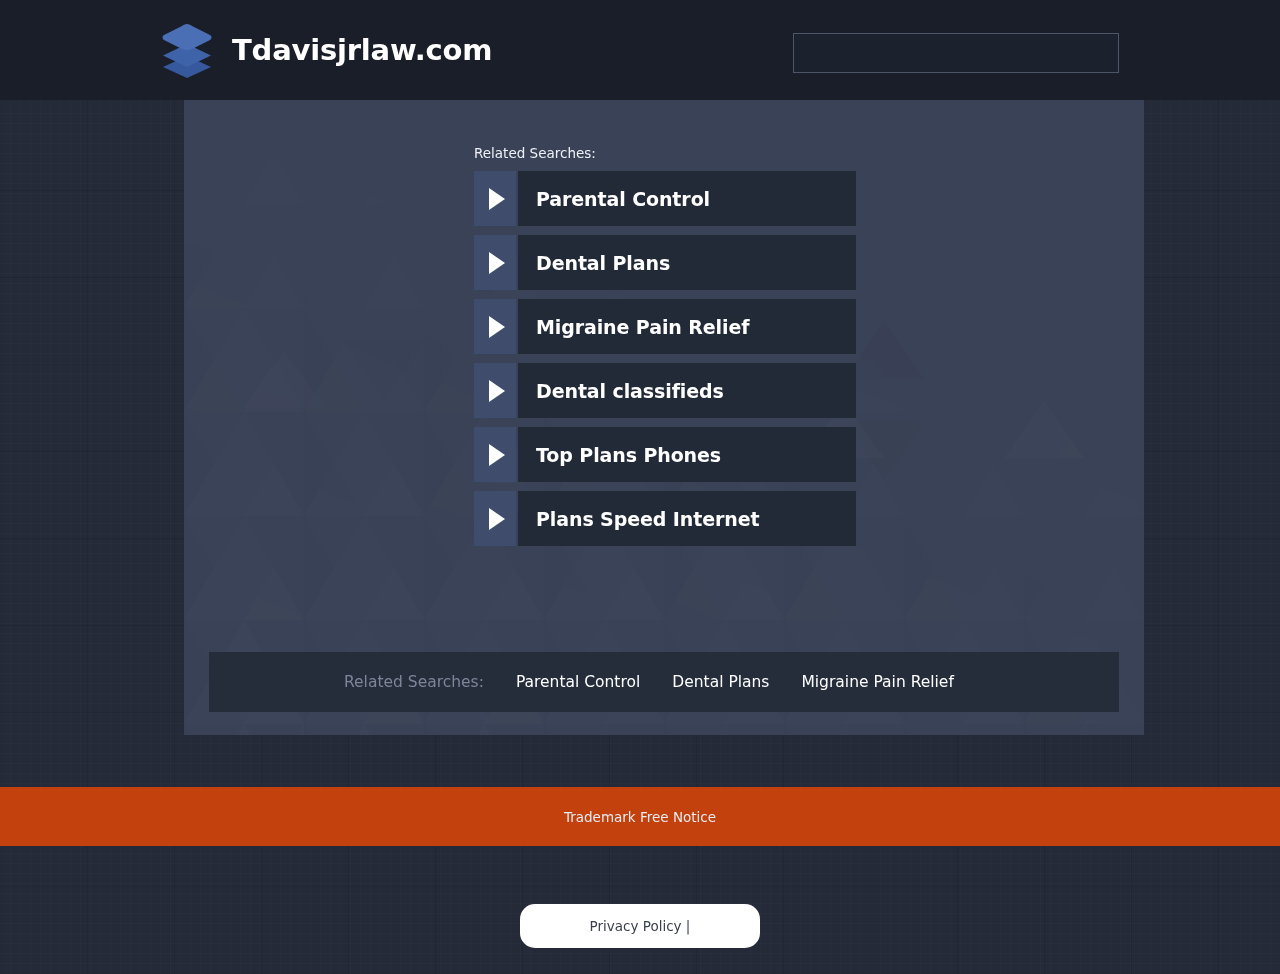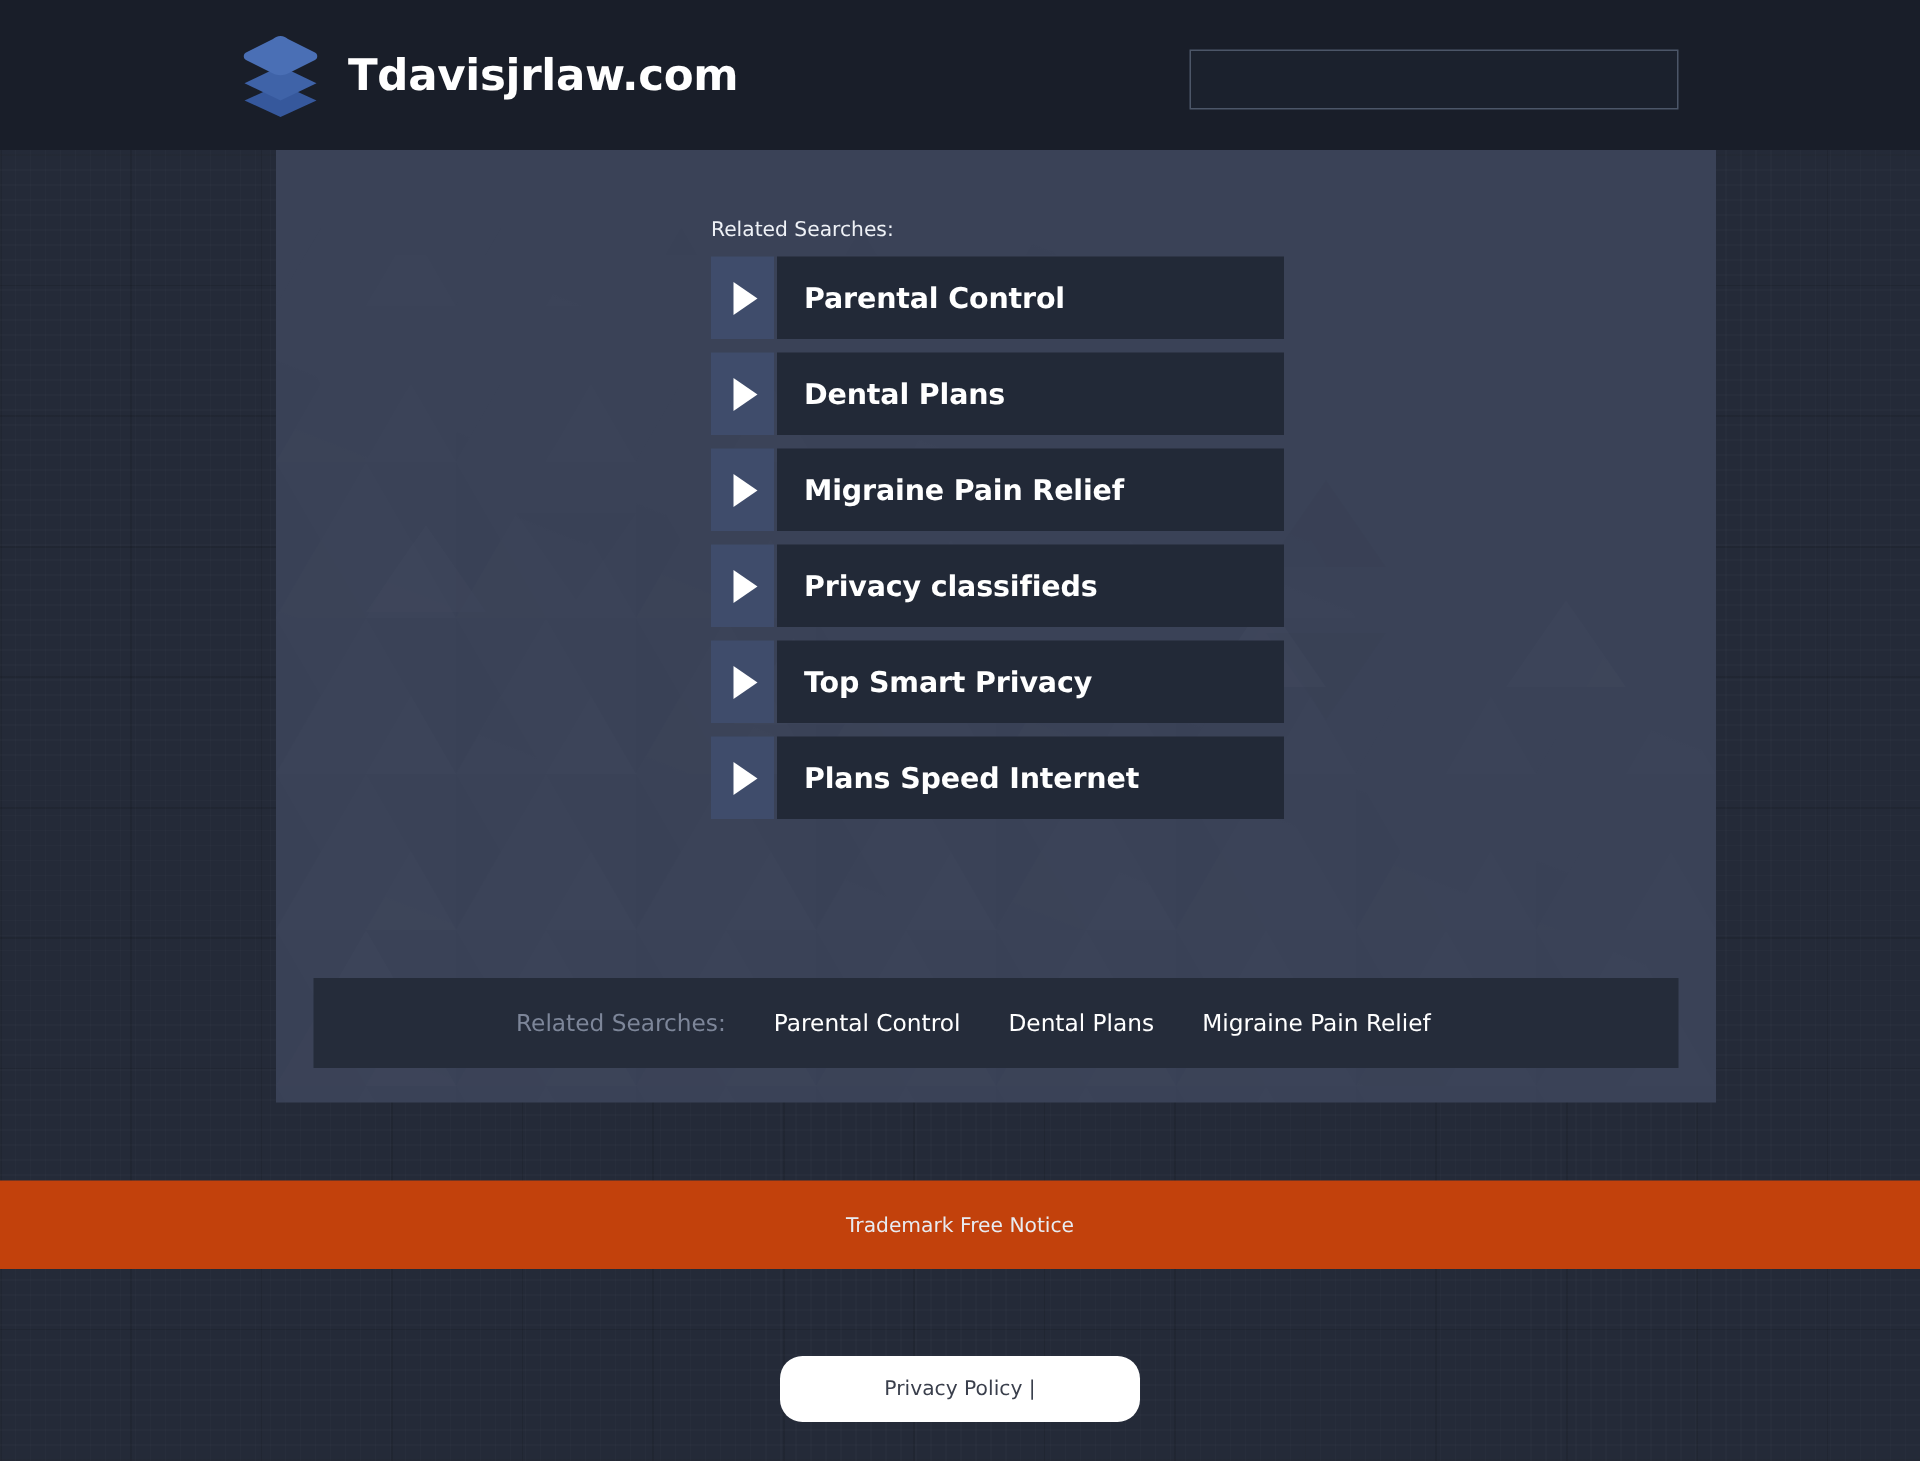--- a/index.html
+++ b/index.html
@@ -316,29 +316,29 @@
             </span>
           <span class="row-body">
             <span class="row-text">Migraine Pain Relief</span>
           </span>
         </li>
         <li class="search-row">
           <span class="row-icon">
               <span class="play-tri"></span>
             </span>
           <span class="row-body">
-            <span class="row-text">Privacy classifieds</span>
-          </span>
-        </li>
-        <li class="search-row">
-          <span class="row-icon">
-              <span class="play-tri"></span>
-            </span>
-          <span class="row-body">
-            <span class="row-text">Top Smart Privacy</span>
+            <span class="row-text">Dental classifieds</span>
+          </span>
+        </li>
+        <li class="search-row">
+          <span class="row-icon">
+              <span class="play-tri"></span>
+            </span>
+          <span class="row-body">
+            <span class="row-text">Top Plans Phones</span>
           </span>
         </li>
         <li class="search-row">
           <span class="row-icon">
               <span class="play-tri"></span>
             </span>
           <span class="row-body">
             <span class="row-text">Plans Speed Internet</span>
           </span>
         </li>

